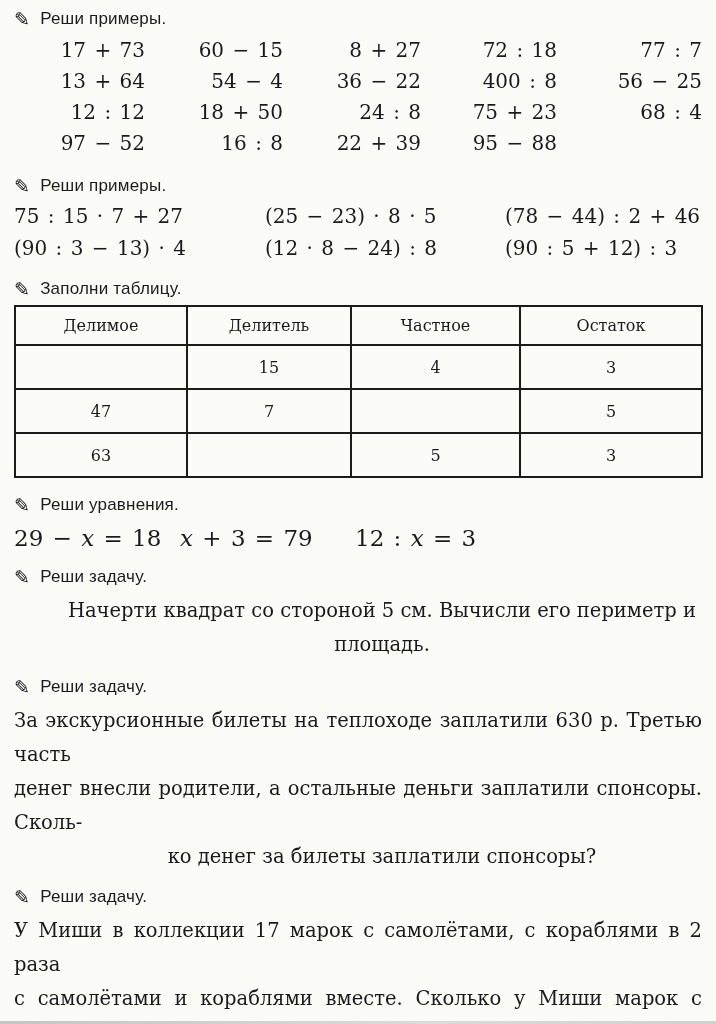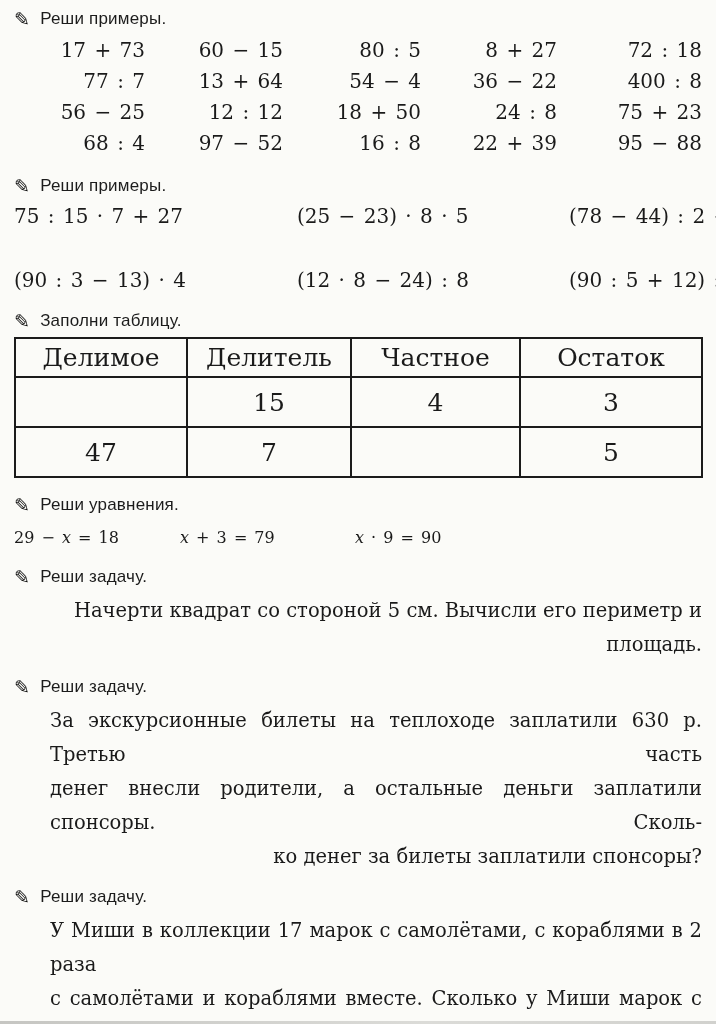--- a/index.html
+++ b/index.html
@@ -29,65 +29,64 @@
   .s5 { margin-top: 14px; }
   .s6 { margin-top: 14px; }
   .s7 { margin-top: 12px; }
 
   .grid1 {
     display: grid; grid-template-columns: 131px 138px 138px 136px 1fr;
     font-size: 20px; line-height: 31px; margin-top: 6px; text-align: right;
   }
   .grid2 {
     display: grid; grid-template-columns: 251px 240px 1fr;
-    font-size: 20px; line-height: 32px; margin-top: 4px; gap: 32px;
+    font-size: 20px; line-height: 32px; margin-top: 4px;
   }
   .mathcell { white-space: nowrap; word-spacing: 2px; }
 
   table.fill-table {
     width: 687px; border-collapse: collapse; margin-top: 6px;
-    font-size: 25px; table-layout: fixed;
+    font-size: 16px; table-layout: fixed;
   }
   table.fill-table th, table.fill-table td {
     border: 2px solid #1b1b1b; text-align: center; font-weight: normal;
     padding: 0;
   }
   table.fill-table th { height: 39px; }
-  table.fill-table td { height: 50px; }
+  table.fill-table td { height: 44px; }
 
   .eqrow {
     display: grid; grid-template-columns: 166px 175px 170px 1fr;
-    font-size: 16px; margin-top: 9px; word-spacing: 3px; line-height: 28px;
+    font-size: 23px; margin-top: 9px; word-spacing: 3px; line-height: 28px;
   }
   .eqrow i { font-style: italic; }
 
   .task-text { font-size: 19.5px; line-height: 34px; margin-top: 7px; width: 688px; }
-  .jline { text-align: justify; text-align-last: justify; margin-left: 36px; }
-  .lastline { text-align: right; margin-left: 48px; }
+  .jline { text-align: justify; text-align-last: justify; }
+  .lastline { text-align: center; margin-left: 48px; }
 
   .scan-bottom {
     position: absolute; left: 0; bottom: 0; width: 716px; height: 3px;
     background: linear-gradient(to right, #a2a29e, #c6c6c2 60%, #b5b5b1);
     opacity: 0.6;
   }
 </style>
 </head>
 <body>
 
 <div class="page">
 
   <div class="sec s1">
     <div class="sec-header">
       <span class="pencil-icon">✎</span>
       <span>Реши примеры.</span>
     </div>
     <div class="grid1">
       <span class="mathcell">17 + 73</span>
       <span class="mathcell">60 − 15</span>
-      <span class="mathcell">80 : 5</span>
       <span class="mathcell">8 + 27</span>
       <span class="mathcell">72 : 18</span>
       <span class="mathcell">77 : 7</span>
       <span class="mathcell">13 + 64</span>
       <span class="mathcell">54 − 4</span>
       <span class="mathcell">36 − 22</span>
       <span class="mathcell">400 : 8</span>
       <span class="mathcell">56 − 25</span>
       <span class="mathcell">12 : 12</span>
       <span class="mathcell">18 + 50</span>
@@ -140,33 +139,39 @@
         <td>15</td>
         <td>4</td>
         <td>3</td>
       </tr>
       <tr>
         <td>47</td>
         <td>7</td>
         <td></td>
         <td>5</td>
       </tr>
+      <tr>
+        <td>63</td>
+        <td></td>
+        <td>5</td>
+        <td>3</td>
+      </tr>
     </tbody>
       </table>
   </div>
 
   <div class="sec s4">
     <div class="sec-header">
       <span class="pencil-icon">✎</span>
       <span>Реши уравнения.</span>
     </div>
     <div class="eqrow">
       <span class="mathcell"><span>29 − </span><i>x</i><span> = 18</span></span>
       <span class="mathcell"><span></span><i>x</i><span> + 3 = 79</span></span>
-      <span class="mathcell"><span></span><i>x</i><span> · 9 = 90</span></span>
+      <span class="mathcell"><span>12 : </span><i>x</i><span> = 3</span></span>
     </div>
   </div>
 
   <div class="sec s5">
     <div class="sec-header">
       <span class="pencil-icon">✎</span>
       <span>Реши задачу.</span>
     </div>
     <div class="task-text">
       <div class="lastline">Начерти квадрат со стороной 5 см. Вычисли его периметр и площадь.</div>

